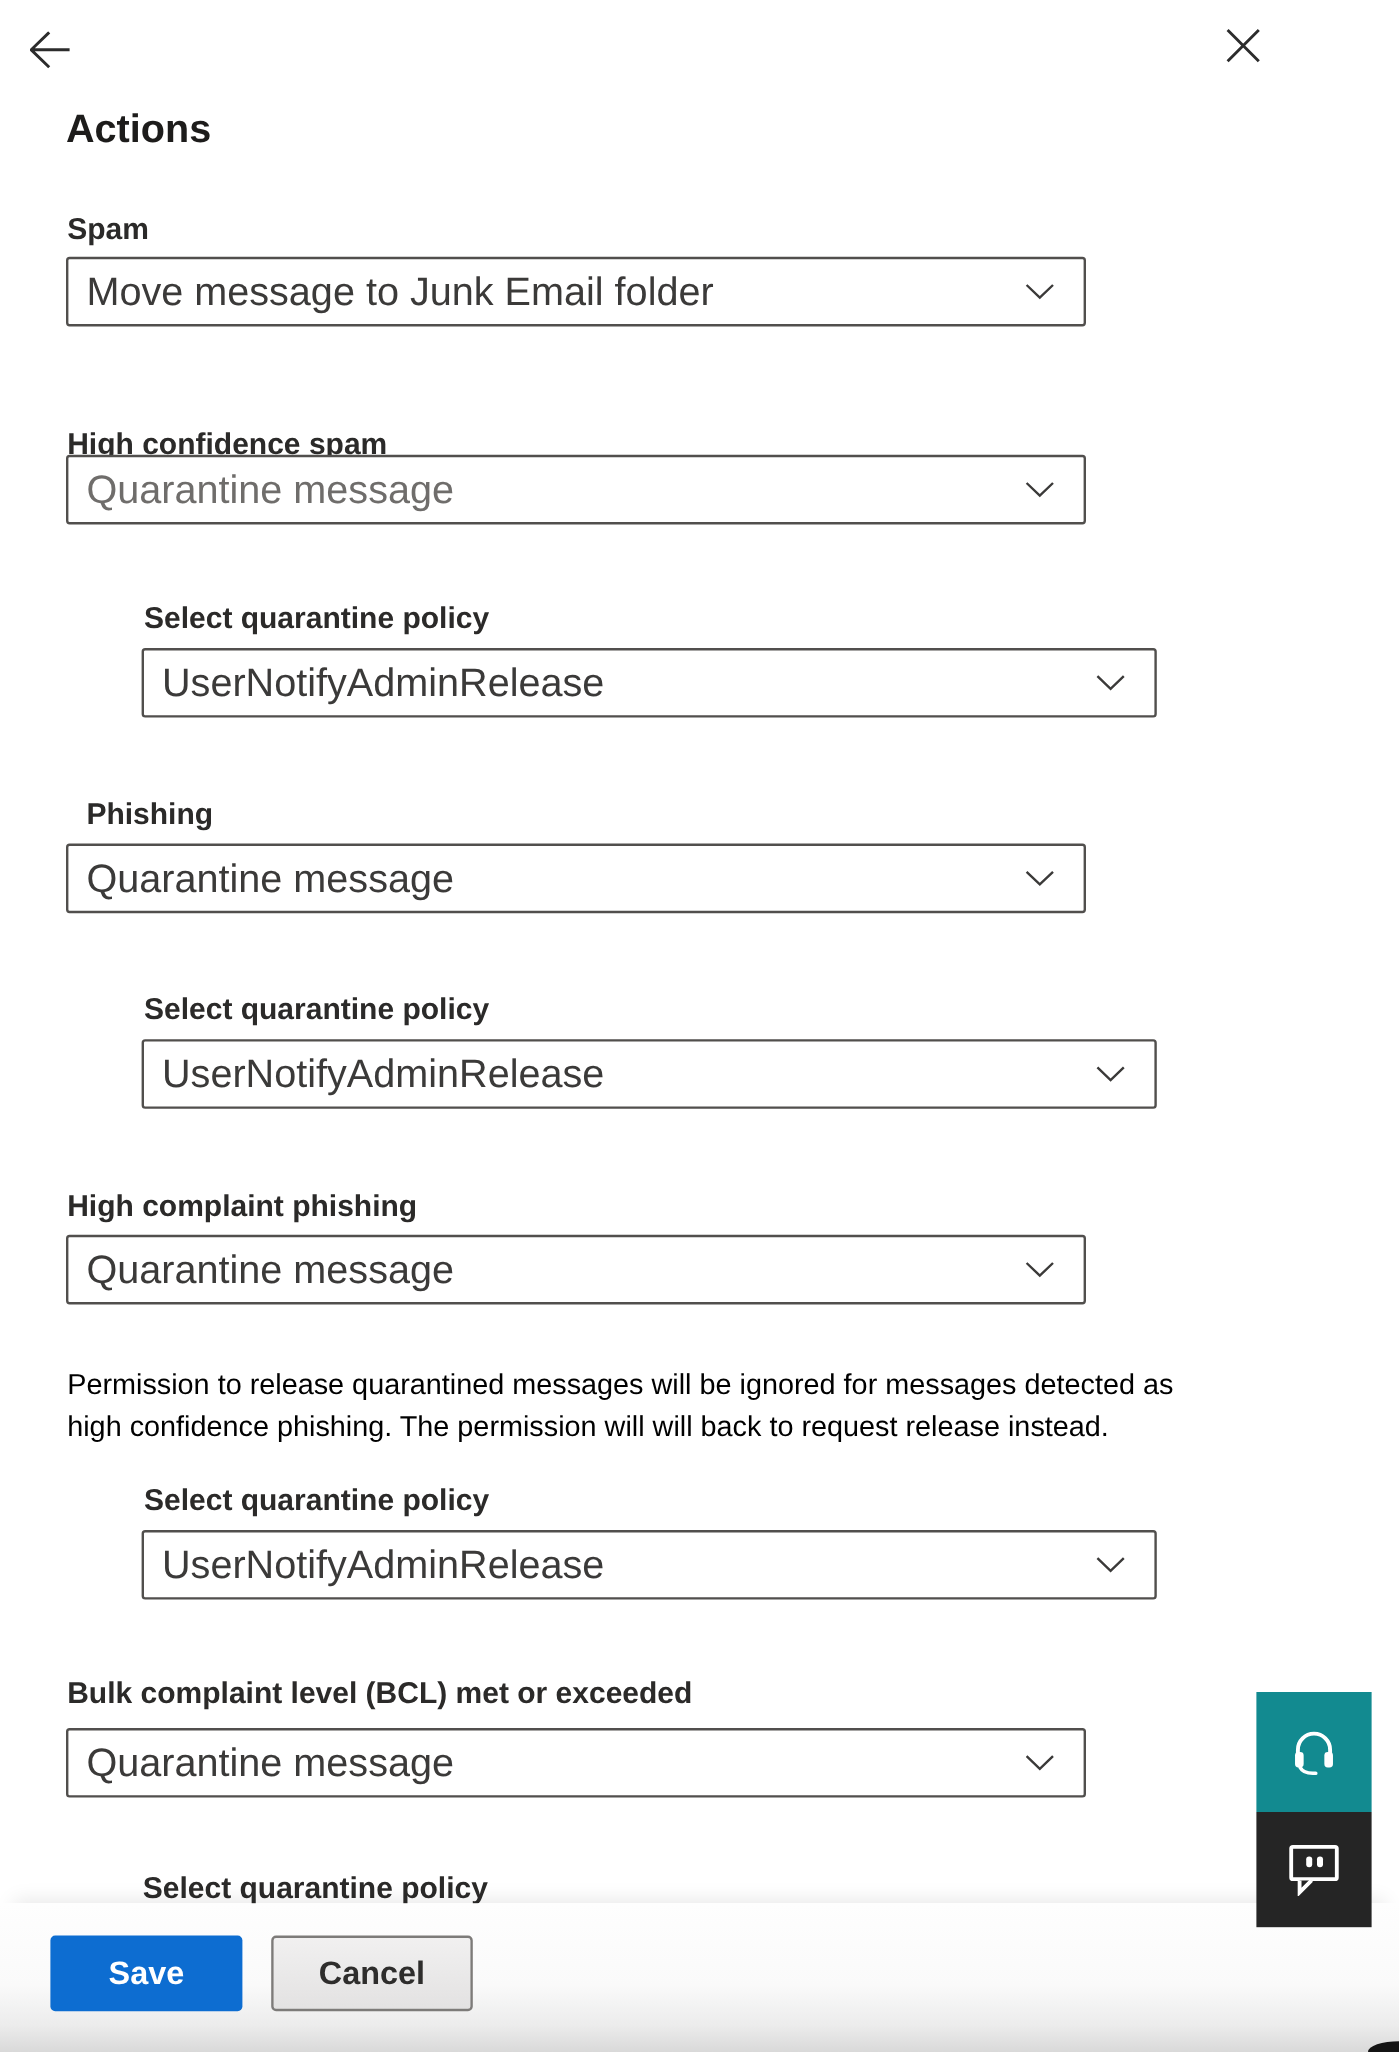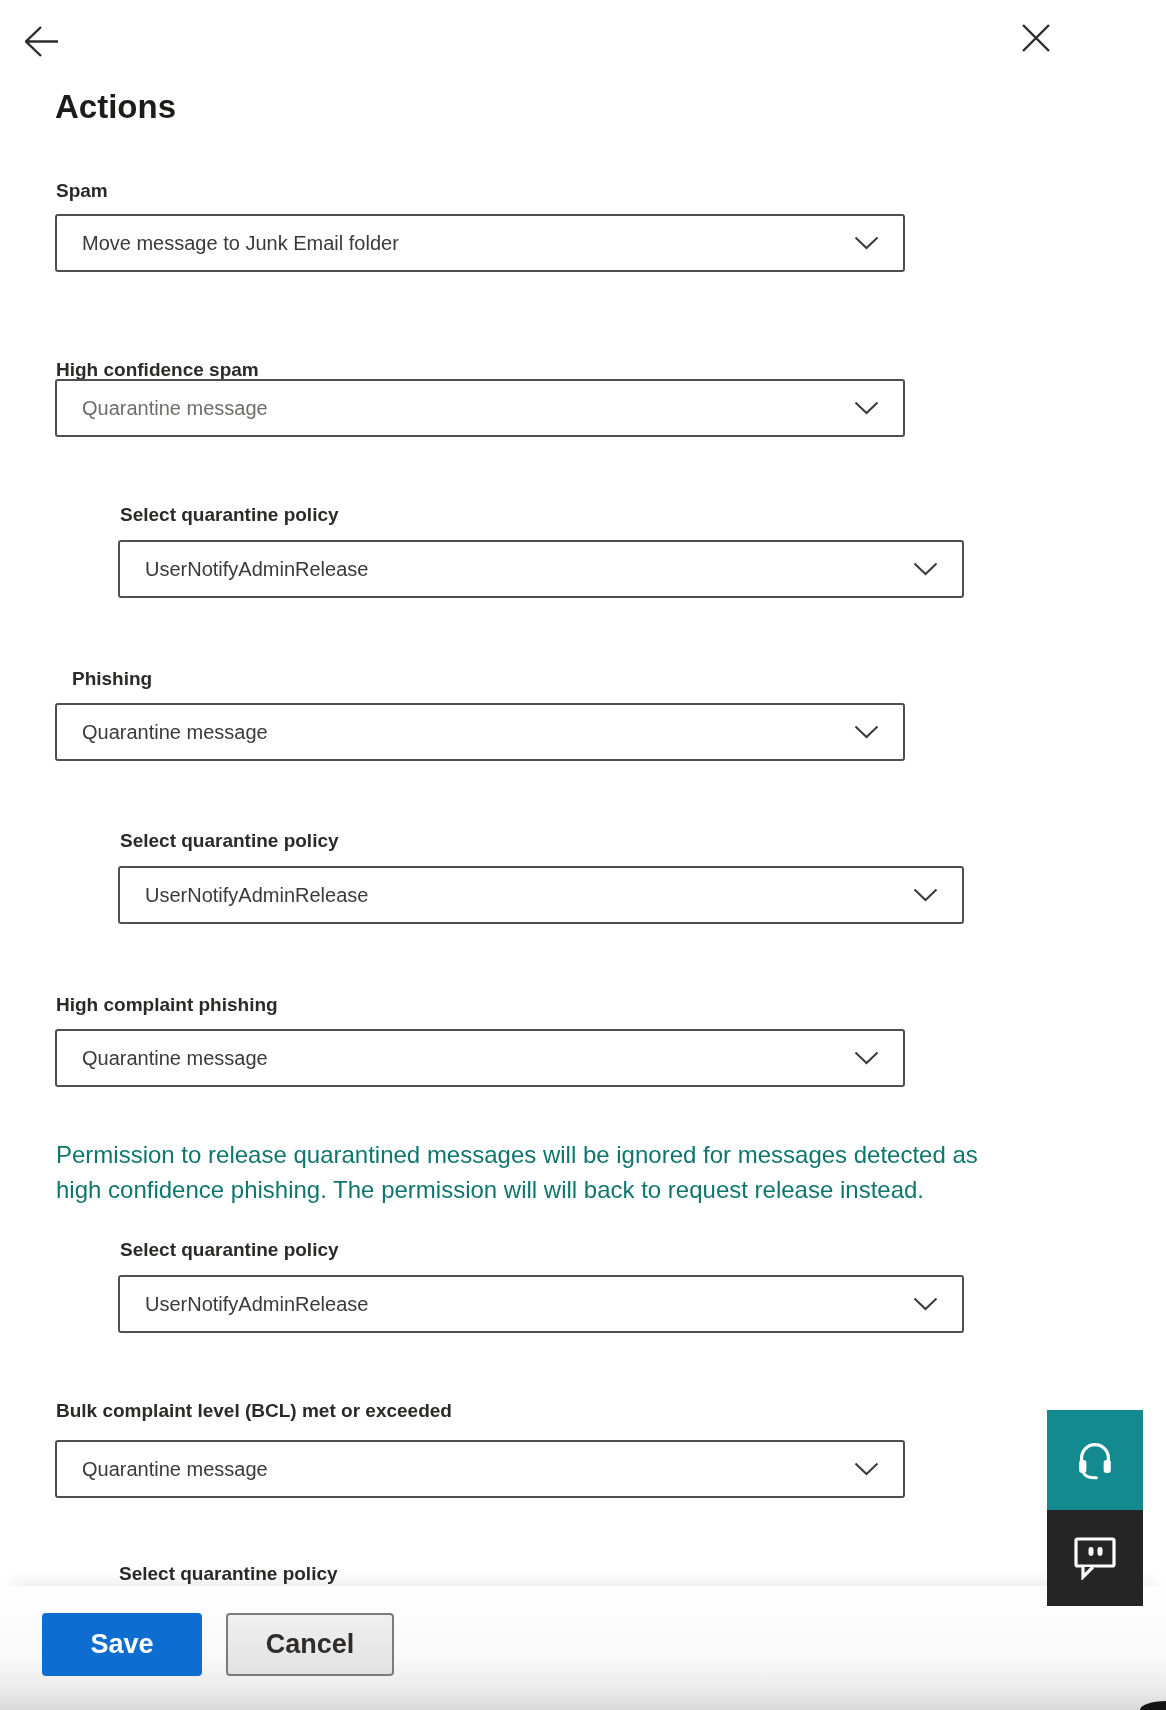--- a/index.html
+++ b/index.html
@@ -7,32 +7,32 @@
     width:1166px;height:1710px;position:relative;overflow:hidden;
     background:#ffffff;
     font-family:"Liberation Sans","DejaVu Sans",sans-serif;
     color:#3b3a39;
   }
   
   .icon-btn{position:absolute;background:transparent;border:none;padding:0;cursor:pointer;line-height:0;}
   
   .title{position:absolute;left:55px;top:88px;font-size:33px;font-weight:700;color:#1d1c1b;letter-spacing:0;}
   
-  .lbl{position:absolute;font-size:19px;font-weight:600;color:#2b2a29;line-height:30px;white-space:nowrap;}
+  .lbl{position:absolute;font-size:25px;font-weight:600;color:#2b2a29;line-height:30px;white-space:nowrap;}
   
   .dd{
     position:absolute;height:58px;background:#ffffff;
     border:2px solid #514f4d;border-radius:3px;box-sizing:border-box;
     display:flex;align-items:center;cursor:pointer;
   }
-  .dd-val{font-size:20px;color:#3b3a39;padding-left:25px;white-space:nowrap;}
+  .dd-val{font-size:33px;color:#3b3a39;padding-left:15px;white-space:nowrap;}
   .dd.muted .dd-val{color:#6f6d6b;}
   .chev{position:absolute;right:24px;top:50%;transform:translateY(-50%);}
   
-  .note{position:absolute;left:56px;top:1137px;font-size:24px;line-height:35px;color:#0f766e;}
+  .note{position:absolute;left:56px;top:1137px;font-size:24px;line-height:35px;color:#000000;}
   .note div{white-space:nowrap;}
   
   .clip-wrap{position:absolute;left:119px;top:1559px;height:31px;overflow:hidden;}
   
   .footer{
     position:absolute;left:0;top:1586px;width:1166px;height:124px;
     background:linear-gradient(180deg,#fefefe 0%,#fafafa 55%,#ececec 82%,#d9d9d9 100%);
     box-shadow:0 -14px 16px -12px rgba(0,0,0,0.10);
     z-index:5;
   }

